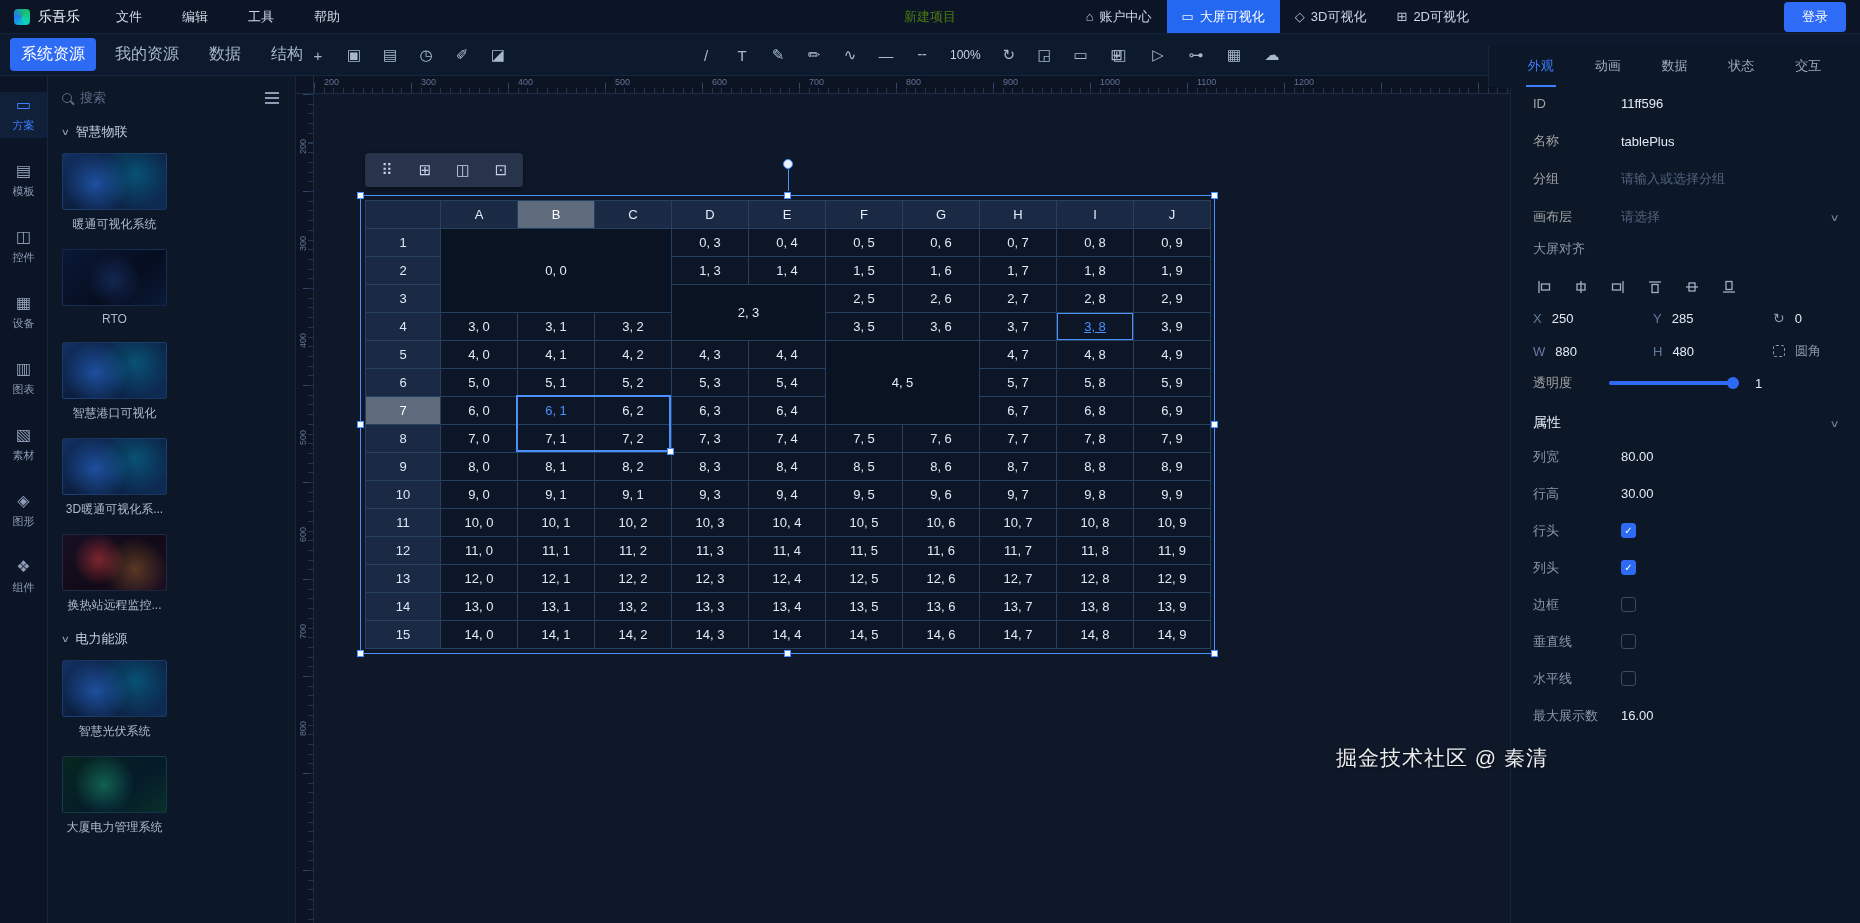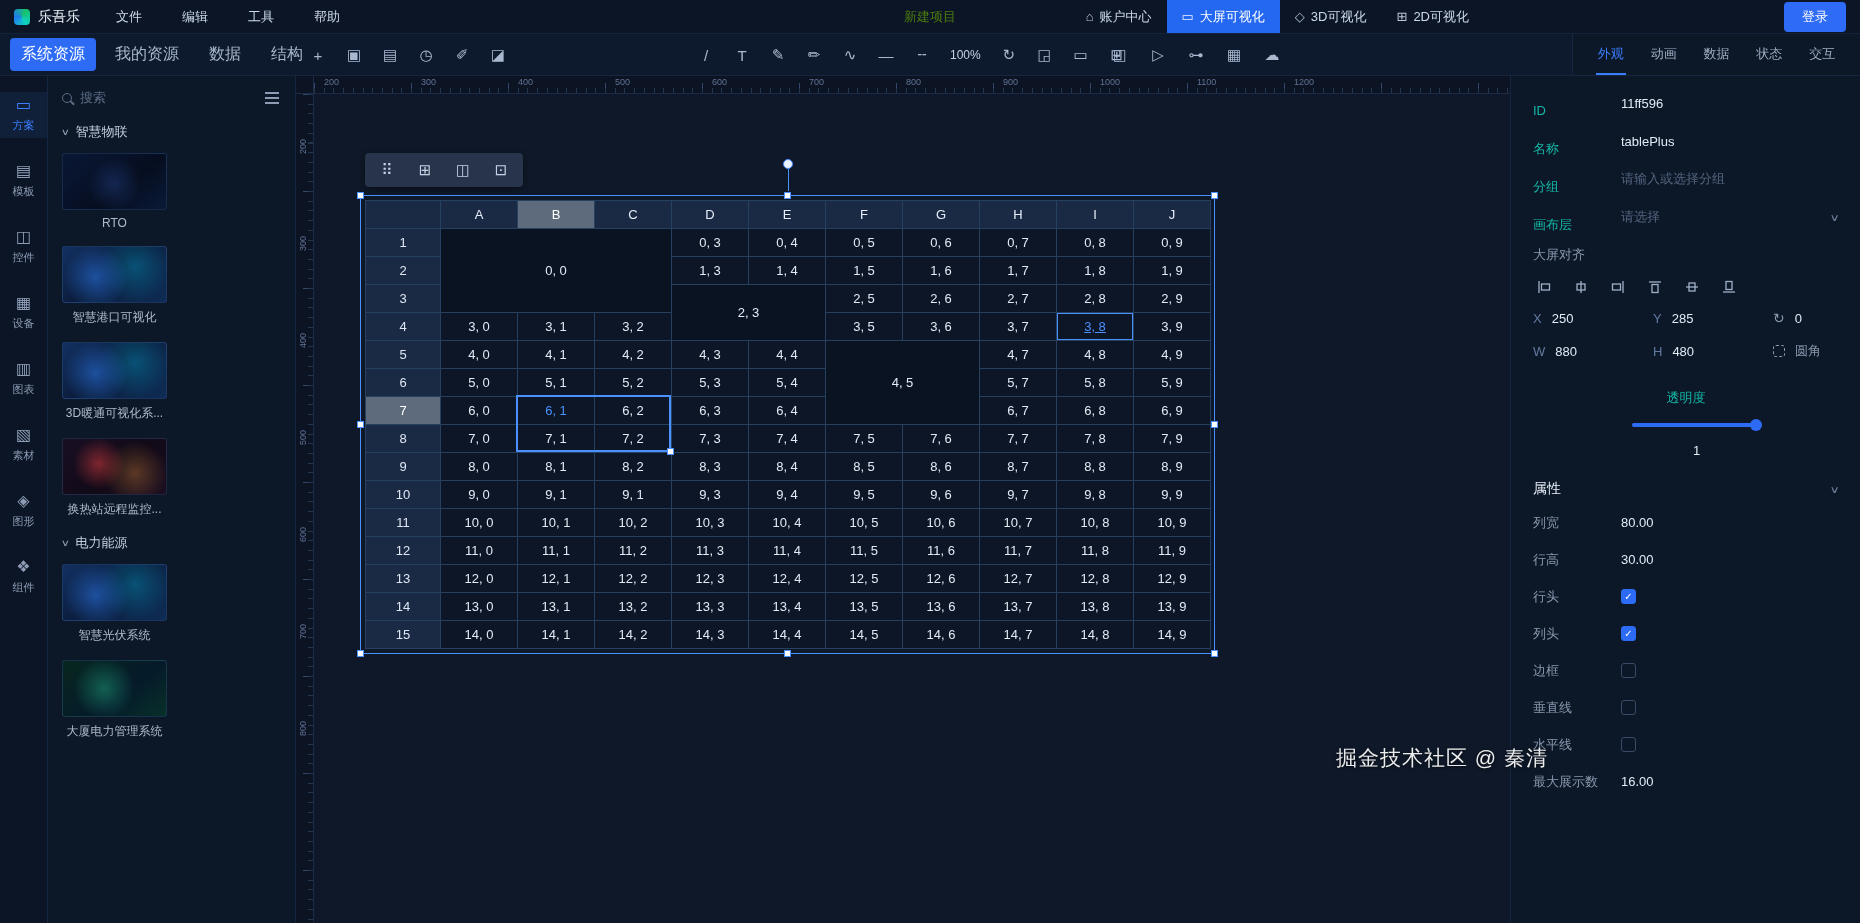--- a/index.html
+++ b/index.html
@@ -26,21 +26,21 @@
     border-bottom:1px solid #16263e;z-index:5;}
   .left-tabs{position:absolute;left:0;top:0;height:100%;width:296px;display:flex;align-items:center;gap:8px;padding:0 10px;}
   .ltab{font-size:16px;color:#a9b7cb;padding:6px 11px;border-radius:4px;white-space:nowrap;}
   .ltab.active{background:#2d6bf4;color:#fff;}
   .tool-left{position:absolute;left:302px;top:6px;display:flex;gap:4px;}
   .tool-mid{position:absolute;left:690px;top:6px;display:flex;gap:4px;align-items:center;}
   .tool-right{position:absolute;right:572px;top:6px;display:flex;gap:6px;}
   .tbtn{width:32px;height:30px;display:flex;align-items:center;justify-content:center;color:#a9b8cf;
     font-size:15px;border-radius:4px;}
   .zoom{font-size:12px;color:#c6d2e4;padding:0 8px;}
-  .right-tabs{position:absolute;right:0;top:0;width:288px;height:100%;display:flex;
+  .right-tabs{position:absolute;right:0;top:12px;width:372px;height:100%;display:flex;
     justify-content:space-evenly;align-items:stretch;background:#0c1828;border-left:1px solid #16263e;}
   .rtab{font-size:13px;color:#9fadc2;display:flex;align-items:center;border-bottom:2px solid transparent;padding:0 2px;}
   .rtab.active{color:#3d7eff;border-bottom-color:#3d7eff;}
   
   .rail{position:absolute;left:0;top:76px;bottom:0;width:48px;background:#0b1526;
     border-right:1px solid #152740;display:flex;flex-direction:column;align-items:center;padding-top:16px;gap:20px;}
   .rail-item{display:flex;flex-direction:column;align-items:center;gap:5px;color:#8d9cb4;font-size:11px;width:100%;padding:5px 0;}
   .rail-item .ricon{font-size:16px;line-height:1;}
   .rail-item.active{color:#3d7eff;background:#0f2038;}
   
@@ -107,35 +107,35 @@
   .range-sel{position:absolute;border:2px solid #4a90ff;pointer-events:none;}
   .range-handle{position:absolute;right:-5px;bottom:-5px;width:7px;height:7px;background:#fff;border:1px solid #4a90ff;}
   .mini-toolbar{position:absolute;left:0;top:-47px;height:34px;background:#27344b;border-radius:4px;
     display:flex;align-items:center;padding:0 4px;gap:2px;box-shadow:0 2px 6px rgba(0,0,0,.4);}
   .mini-btn{width:36px;height:28px;display:flex;align-items:center;justify-content:center;color:#c7d3e4;
     font-size:15px;border-radius:3px;}
   
   .inspector{position:absolute;right:0;top:76px;bottom:0;width:350px;background:#0c1828;
     border-left:1px solid #152740;padding-top:8px;overflow:hidden;}
   .f-row{position:relative;height:38px;display:flex;align-items:center;padding-left:22px;font-size:13px;}
-  .f-label{color:#14b8a6;width:88px;flex-shrink:0;margin-top:15px;}
+  .f-label{color:#a3a3a3;width:88px;flex-shrink:0;}
   .f-value{color:#e2eaf5;}
   .f-placeholder{color:#53637d;}
   .f-chev{position:absolute;right:22px;color:#6c7c96;font-size:10px;transform:scaleX(1.4);}
-  .align-title-row{height:30px;display:flex;align-items:center;padding-left:22px;font-size:13px;color:#8a98ae;margin-top:4px;}
+  .align-title-row{height:30px;display:flex;padding-left:22px;font-size:13px;color:#8a98ae;margin-top:4px;}
   .align-row{display:flex;gap:15px;padding-left:22px;margin:6px 0 12px;}
   .align-btn{width:22px;height:22px;display:flex;align-items:center;justify-content:center;}
   .pos-grid{padding-left:22px;display:grid;grid-template-columns:120px 120px 80px;row-gap:16px;margin:8px 0 6px;font-size:13px;}
   .pos-cell{display:flex;gap:10px;align-items:center;}
   .pos-label{color:#647ba1;}
   .pos-value{color:#e2eaf5;}
   .rot-ic{color:#8a98ae;font-size:14px;}
   .radius-ic{width:12px;height:12px;border:1px dashed #8a98ae;border-radius:3px;flex-shrink:0;}
   .radius-label{color:#8a98ae;}
-  .opacity-row{display:flex;align-items:center;padding-left:22px;gap:16px;margin:14px 0 6px;font-size:13px;flex-direction:column;}
+  .opacity-row{display:flex;align-items:center;padding-left:22px;gap:16px;margin:14px 0 6px;font-size:13px;}
   .opacity-row .f-label{width:60px;}
   .slider{position:relative;width:130px;height:4px;background:#26344c;border-radius:2px;}
   .slider-fill{position:absolute;left:0;top:0;height:4px;width:123px;background:#2d6bf4;border-radius:2px;}
   .slider-knob{position:absolute;left:118px;top:-4px;width:12px;height:12px;border-radius:50%;background:#2d6bf4;}
   .section-head{display:flex;align-items:center;padding:16px 22px 6px;color:#e8eef8;font-size:14px;}
   .section-head .schev{margin-left:auto;color:#6c7c96;font-size:10px;transform:scaleX(1.4);}
   .p-row{height:37px;display:flex;align-items:center;padding-left:22px;font-size:13px;}
   .p-label{color:#8a98ae;width:88px;flex-shrink:0;}
   .p-value{color:#e2eaf5;}
   .cb{width:15px;height:15px;border-radius:3px;border:1px solid #3a4a64;display:flex;align-items:center;
@@ -269,20 +269,24 @@
     </div>
     <span class="hamb-ic"></span>
   </div>
   <div id="groups">
       <div class="group-title">
         <span class="chev">∨</span>
         <span>智慧物联</span>
       </div>
       <div class="thumb-grid">
         <div class="thumb-item">
+          <div class="thumb tone-blue"></div>
+          <div class="thumb-label">暖通可视化系统</div>
+        </div>
+        <div class="thumb-item">
           <div class="thumb tone-dark"></div>
           <div class="thumb-label">RTO</div>
         </div>
         <div class="thumb-item">
           <div class="thumb tone-blue"></div>
           <div class="thumb-label">智慧港口可视化</div>
         </div>
         <div class="thumb-item">
           <div class="thumb tone-blue"></div>
           <div class="thumb-label">3D暖通可视化系...</div>

